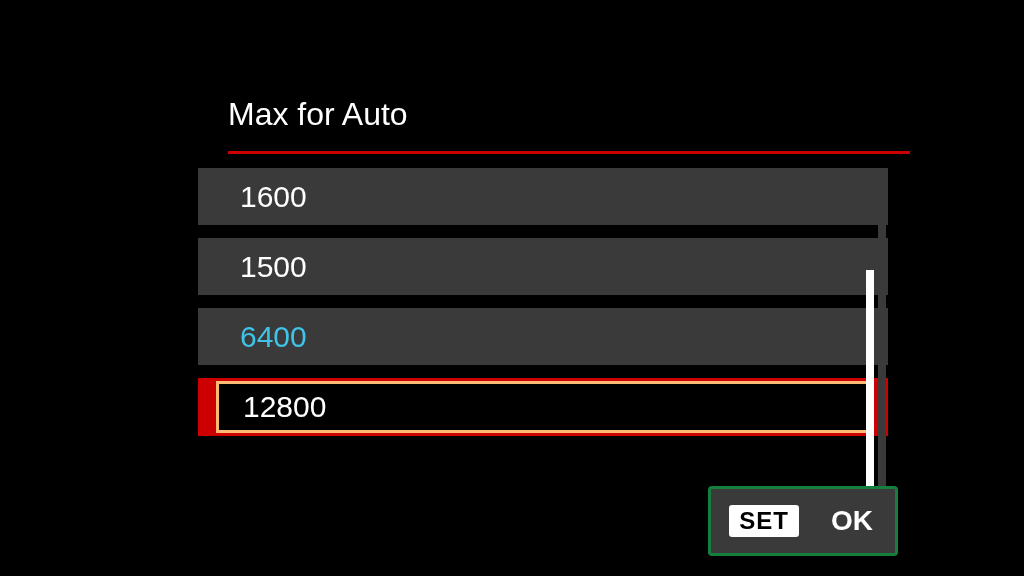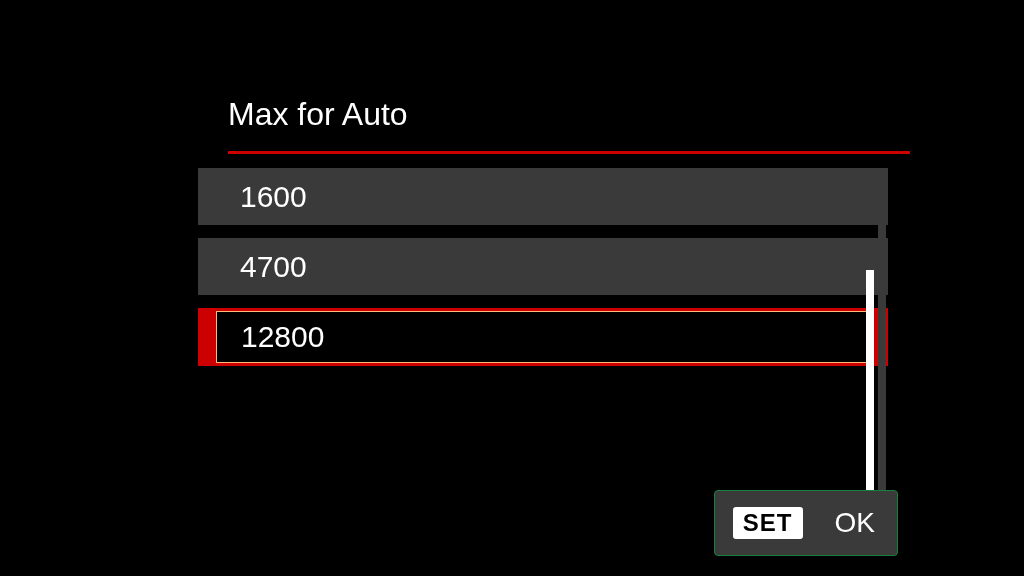--- a/index.html
+++ b/index.html
@@ -60,21 +60,21 @@
     }
     .item.highlighted .inner {
       background: #000;
       margin: 3px 18px;
       height: calc(100% - 6px);
       width: calc(100% - 36px);
       display: flex;
       align-items: center;
       padding-left: 24px;
       color: #fff;
-      border: 1px solid #fdba74;
+      border: 3px solid #fdba74;
     }
     .scrollbar-track {
       position: absolute;
       right: 0;
       top: 0;
       width: 8px;
       height: 100%;
       background: #3a3a3a;
     }
     .scrollbar-thumb {
@@ -85,52 +85,53 @@
       top: 90px;
       height: 260px;
     }
     .footer {
       position: absolute;
       bottom: 32px;
       right: 138px;
       display: flex;
       align-items: center;
       background: #3a3a3a;
-      border: 1px solid #15803d;
+      border: 3px solid #15803d;
       border-radius: 4px;
       padding: 4px 10px 4px 6px;
       gap: 8px;
     }
     .set-badge {
       background: #fff;
       color: #000;
       font-weight: 700;
       font-size: 24px;
       padding: 2px 10px;
       border-radius: 3px;
       letter-spacing: 1px;
     }
     .ok-label {
       color: #fff;
       font-size: 28px;
-      font-weight: 400;
+      font-weight: 700;
     }
   </style>
 </head>
 <body>
 
 <div class="header">
   <div class="title">Max for Auto</div>
   <div class="title-underline"></div>
 </div>
 
 <div class="list-container">
   <div class="list-items">
     <div class="item">1600</div>
-    <div class="item">4700</div>
+    <div class="item">1500</div>
+    <div class="item current">6400</div>
     <div class="item highlighted">
       <div class="inner">12800</div>
     </div>
   </div>
   <div class="scrollbar-track">
     <div class="scrollbar-thumb"></div>
   </div>
 </div>
 
 <div class="footer">

